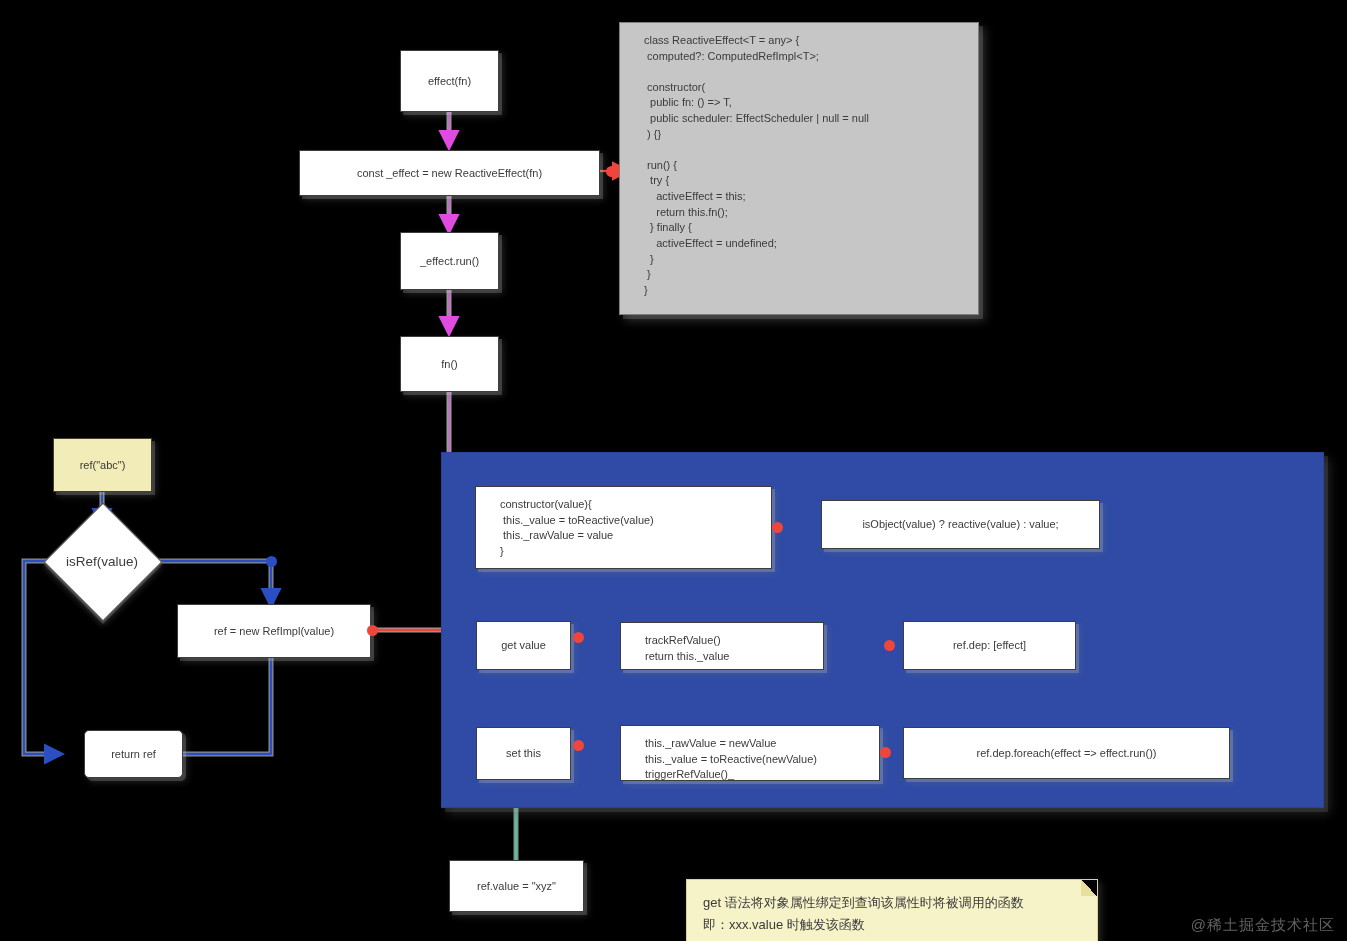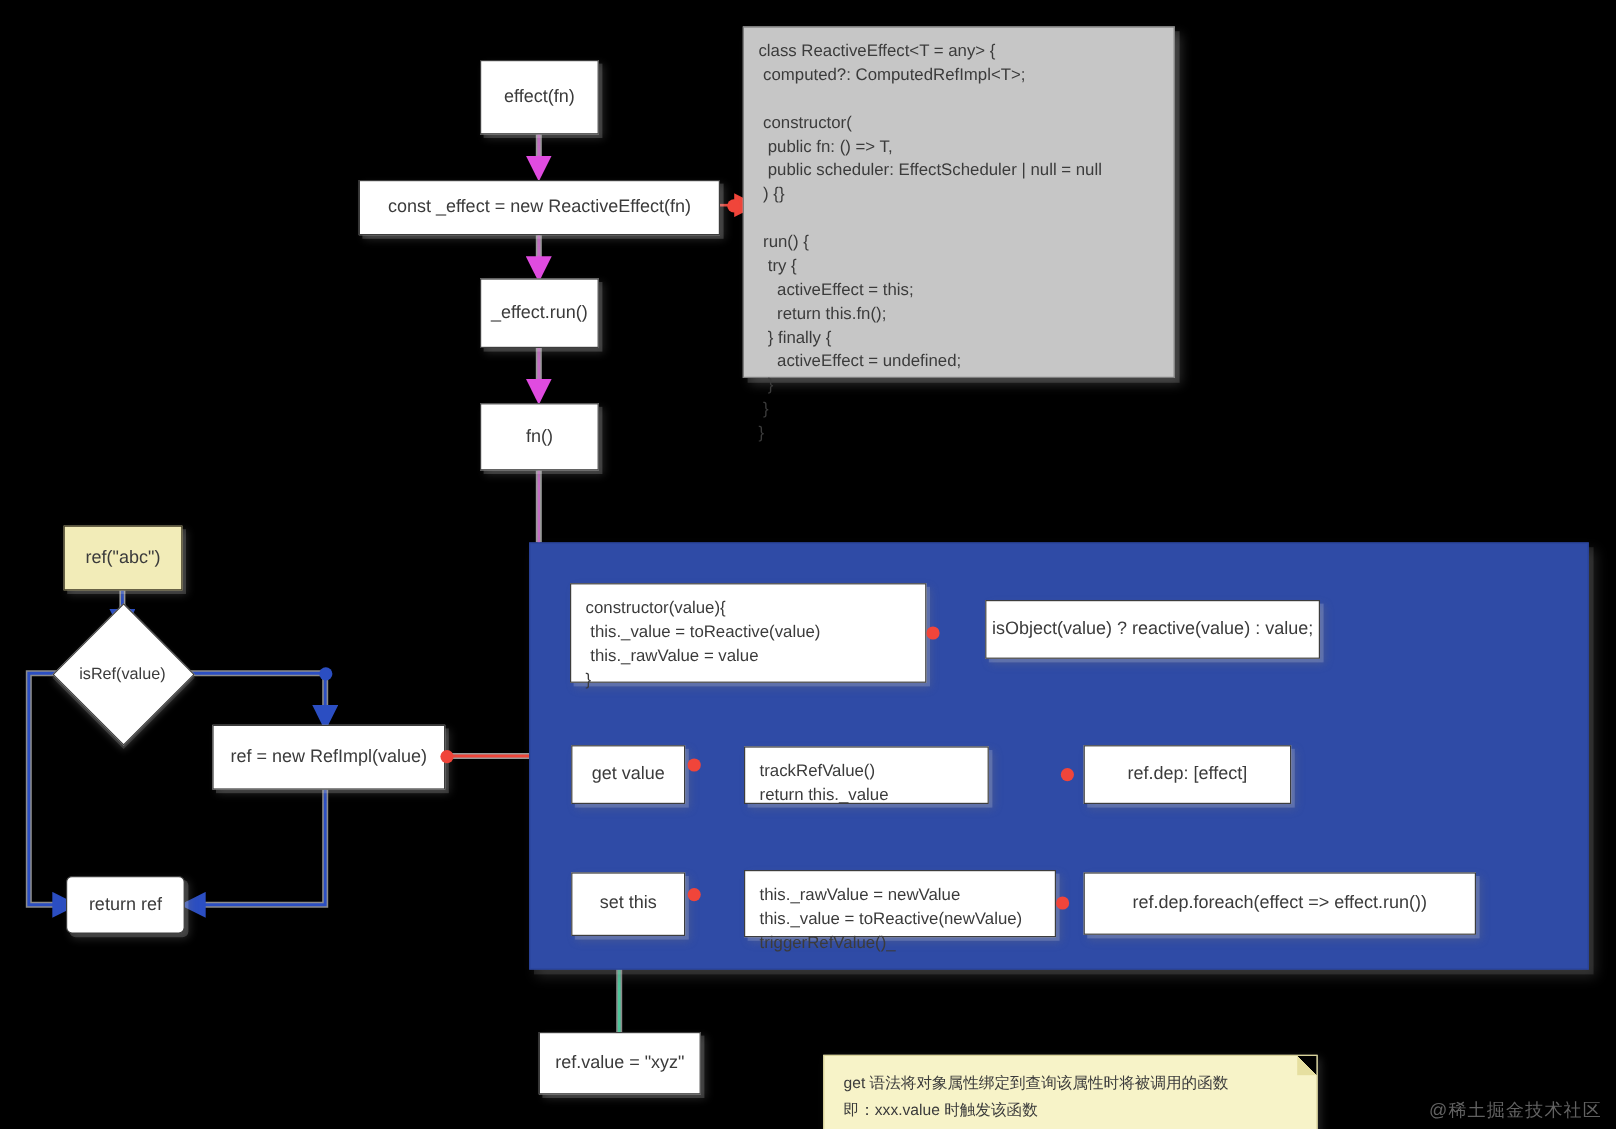--- a/index.html
+++ b/index.html
@@ -3,28 +3,28 @@
 <meta charset="utf-8">
 <style>
   html,body{margin:0;padding:0;background:#000;}
   body{width:1347px;height:941px;position:relative;overflow:hidden;
        font-family:"Liberation Sans","DejaVu Sans",sans-serif;}
   #canvas{position:absolute;left:0;top:0;width:1347px;height:941px;background:#000;}
   svg.wires{position:absolute;left:0;top:0;width:1347px;height:941px;pointer-events:none;}
 
   .node{position:absolute;box-sizing:border-box;display:flex;align-items:center;
         justify-content:center;background:#fff;border:1.5px solid #3d3d3d;
-        color:#3b3b3b;font-size:15px;line-height:1.35;
+        color:#3b3b3b;font-size:11px;line-height:1.35;
         box-shadow:3px 3px 0 rgba(255,255,255,0.17), 4px 4px 7px rgba(120,120,120,0.30);
         z-index:5;}
-  .node.code{justify-content:flex-start;text-align:left;padding:10px 12px;align-items:flex-start;
-             white-space:pre;font-size:14px;line-height:1.42;}
+  .node.code{justify-content:flex-start;text-align:left;padding:10px 24px;align-items:flex-start;
+             white-space:pre;font-size:11px;line-height:1.42;}
   .node.yellow{background:#f2ecb8;border-color:#45402a;}
   .node.grey{background:#c6c6c6;border:1.5px solid #7e7e7e;box-shadow:4px 4px 0 rgba(200,200,200,0.18),6px 6px 9px rgba(130,130,130,0.35);}
-  .node.round{border-radius:5px;}
+  .node.round{border-radius:5px;margin-left:29px;}
 
   .diamond{position:absolute;z-index:6;}
   .diamond .shape{position:absolute;left:0;top:0;width:100%;height:100%;
         background:#fff;border:1.5px solid #3d3d3d;transform:rotate(45deg);
         box-shadow:2px 2px 0 rgba(255,255,255,0.15),3px 3px 6px rgba(120,120,120,0.35);}
   .diamond .dlabel{position:absolute;left:0;top:0;width:100%;height:100%;
         display:flex;align-items:center;justify-content:center;color:#3b3b3b;font-size:13.5px;
         z-index:2;white-space:nowrap;}
 
   .panel{position:absolute;background:#2f4ba6;border:1px solid #2a4399;z-index:2;

